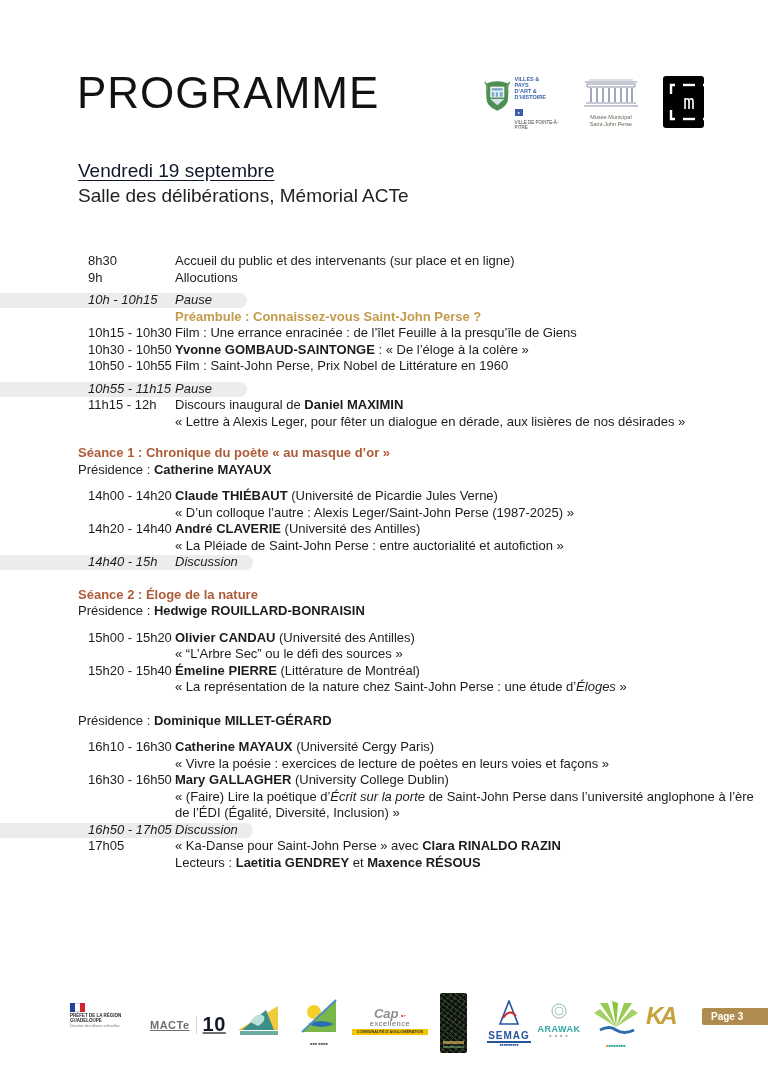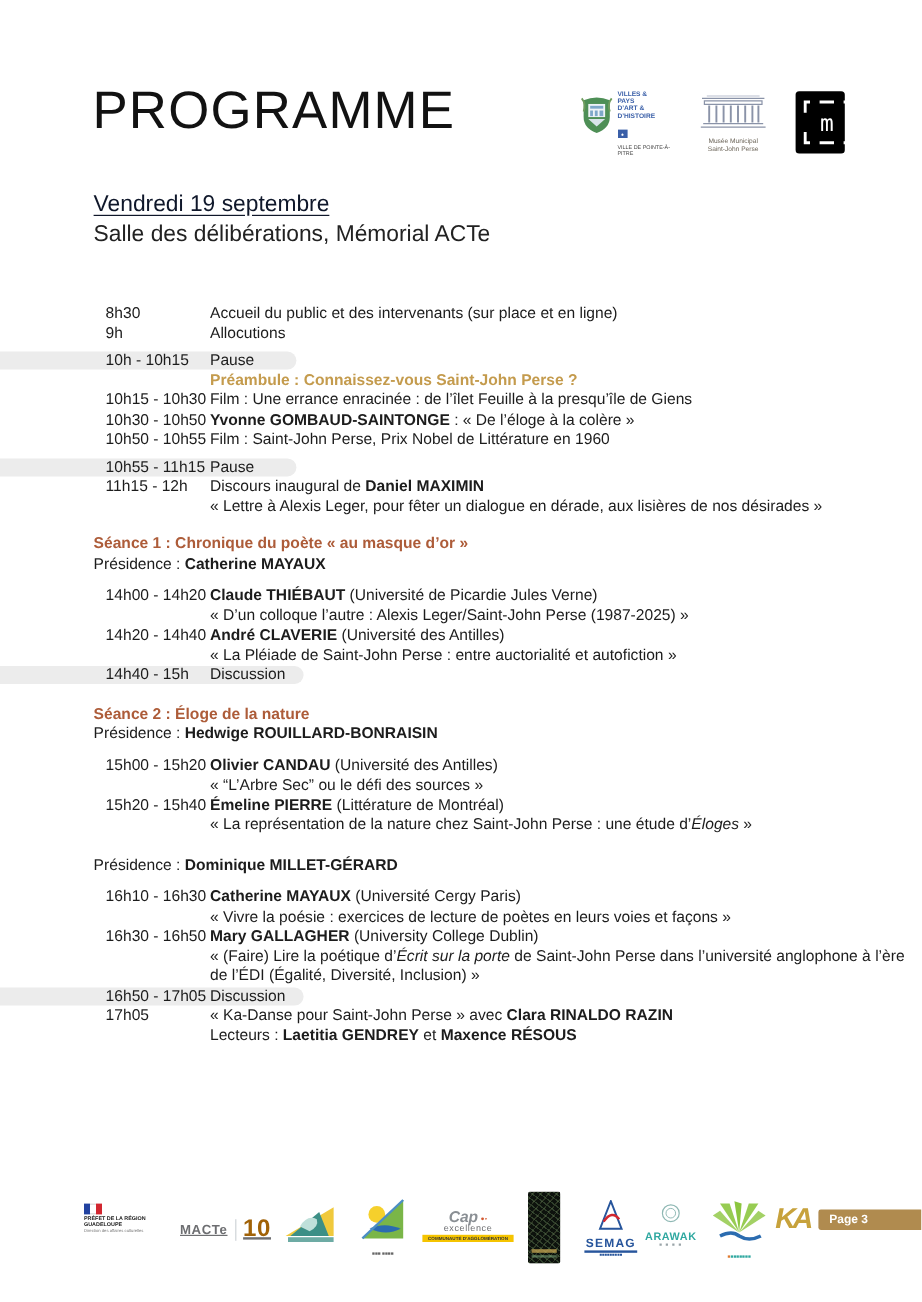--- a/index.html
+++ b/index.html
@@ -20,49 +20,49 @@
   .mlogo{width:52px;height:52px;background:#000;border-radius:3px;position:relative;}
   .mlogo svg{position:absolute;left:0;top:0;}
   
   .date{position:absolute;left:78px;top:160px;font-size:19px;color:#0f172a;text-decoration:underline;text-underline-offset:3px;}
   .venue{position:absolute;left:78px;top:185px;font-size:19px;color:#222;}
   
   .schedule{position:absolute;left:0;top:221px;right:0;font-size:13px;line-height:16.5px;margin-top:32px;}
   .s-section{margin-left:78px;font-weight:700;}
   .s-pres{margin-left:78px;}
   .s-row{display:flex;margin-left:88px;position:relative;}
-  .s-row.it{}
+  .s-row.it{font-style:italic;}
   .s-time{width:87px;flex:none;position:relative;z-index:1;}
   .s-desc{width:579px;flex:none;position:relative;z-index:1;}
   .s-cont{margin-left:175px;width:579px;}
   .hl-bar{position:absolute;left:-88px;top:1px;height:15px;background:#ececec;
           border-radius:0 10px 10px 0;z-index:0;}
   
   .f-logo{position:absolute;text-align:center;}
   .flag{display:flex;width:15px;height:9px;margin:0 auto 1px 0;}
   .flag span{flex:1;}
   .prefet-txt{font-size:4.5px;font-weight:700;text-align:left;line-height:5px;color:#222;}
   .prefet-sub{font-size:3.5px;color:#777;text-align:left;line-height:4px;margin-top:1px;}
   .macte{font-size:11px;font-weight:700;color:#6d6e71;letter-spacing:.5px;display:flex;align-items:center;gap:6px;text-decoration:underline;}
-  .macte .ten{font-size:20px;color:#a16207;font-weight:700;}
+  .macte .ten{font-size:20px;color:#0f172a;font-weight:700;}
   .macte .bar{width:1px;height:18px;background:#cfd4d8;}
   .cap-script{font-size:13px;color:#8a8f94;font-style:italic;font-weight:700;line-height:12px;}
   .cap-exc{font-size:7.5px;color:#6d6e71;letter-spacing:.5px;margin-top:-3px;}
   .cap-band{background:#f5c400;color:#333;font-size:3.8px;font-weight:700;margin-top:1px;padding:1px 2px;}
   .darklogo{width:27px;height:60px;background:#0d120d;border-radius:2px;margin:0 auto;position:relative;
             background-image:repeating-linear-gradient(37deg,rgba(90,120,80,.45) 0 1px,transparent 1px 4px),
                              repeating-linear-gradient(-49deg,rgba(120,140,90,.3) 0 1px,transparent 1px 5px);}
   .darklogo i{position:absolute;bottom:9px;left:3px;right:3px;height:3px;background:rgba(190,160,80,.8);}
   .darklogo b{position:absolute;bottom:5px;left:3px;right:3px;height:2px;background:rgba(120,160,120,.6);}
   .semag-t{font-size:10px;font-weight:700;color:#27559c;letter-spacing:1px;border-bottom:2px solid #27559c;}
   .semag-sub{font-size:3.5px;color:#27559c;}
   .arawak-t{font-size:9px;font-weight:700;color:#2fa8a0;letter-spacing:.5px;}
   .arawak-sub{font-size:3.8px;color:#9aa4a8;letter-spacing:1px;line-height:4.5px;}
   .ka-t{font-size:24px;font-weight:700;color:#c7a23c;letter-spacing:-3px;font-style:italic;}
-  .page-badge{position:absolute;right:0;top:1008px;width:86px;height:17px;background:#b08b4f;
+  .page-badge{position:absolute;right:0;top:1008px;width:66px;height:17px;background:#b08b4f;
               color:#fff;font-size:10px;font-weight:700;line-height:17px;padding-left:9px;
               border-radius:2px 0 0 2px;box-sizing:border-box;}
 </style>
 </head>
 <body>
 
 <div class="page">
 
   <div class="title">PROGRAMME</div>
 

